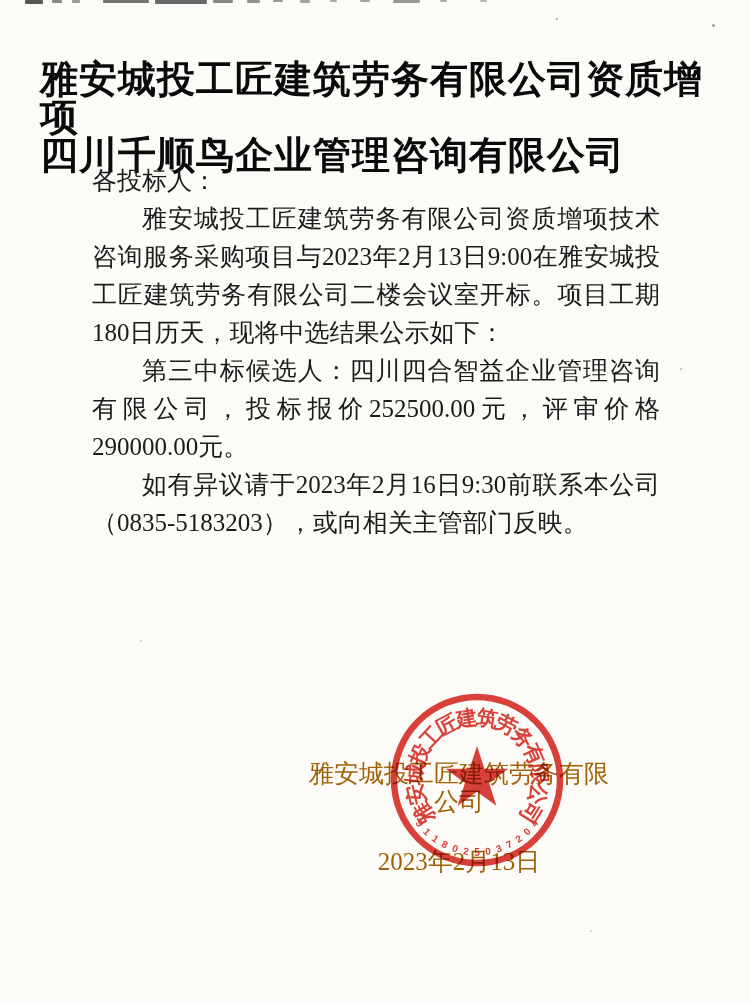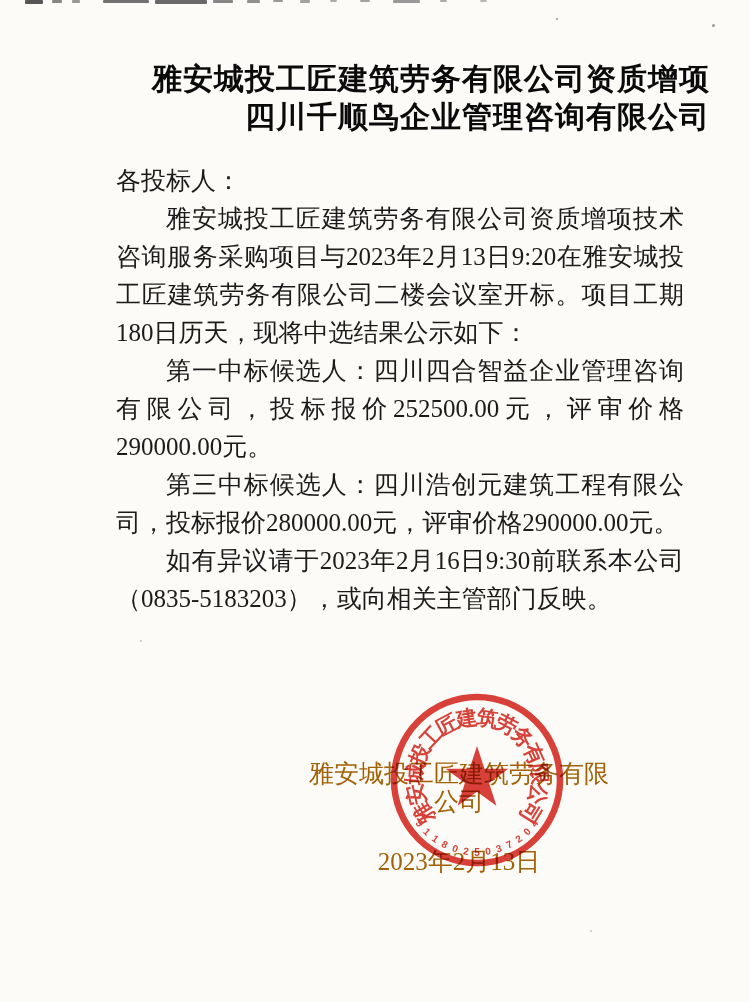--- a/index.html
+++ b/index.html
@@ -31,30 +31,30 @@
 
   .speckle { position:absolute; background:#9a9a94; border-radius:50%; }
   .sp1{left:712px;top:24px;width:3px;height:3px;}
   .sp2{left:556px;top:18px;width:2px;height:2px;}
   .sp3{left:680px;top:368px;width:2px;height:2px;opacity:.7;}
   .sp4{left:140px;top:640px;width:2px;height:2px;opacity:.6;}
   .sp5{left:590px;top:930px;width:2px;height:2px;opacity:.5;}
 
   .doc-title {
     position:absolute; top:60px; left:40px; right:40px;
-    margin:0; text-align:right;
+    margin:0; text-align:left;
     font-family:"Liberation Sans", sans-serif;
-    font-size:30px; font-weight:bold; color:#0a0a0a;
+    font-size:38px; font-weight:bold; color:#0a0a0a;
     line-height:38px; letter-spacing:1px;
   }
   .doc-title span { display:block; }
 
   .body-text {
     position:absolute; top:162px; left:92px; width:568px;
-    font-size:25px; line-height:38px; color:#1b1b1b;margin-left:24px;
+    font-size:25px; line-height:38px; color:#1b1b1b;
   }
   .body-text p { margin:0; text-align:justify; }
   .body-text p.indent { text-indent:2em; }
 
   .signature {
     position:absolute; top:760px; left:308px; width:302px;
     text-align:center; font-size:25px; color:#a16207;
     line-height:28px;
   }
   .sign-date { margin-top:32px; }
@@ -95,23 +95,22 @@
   <span class="speckle sp4"></span>
   <span class="speckle sp5"></span>
 
   <h1 class="doc-title">
     <span>雅安城投工匠建筑劳务有限公司资质增项</span>
     <span>四川千顺鸟企业管理咨询有限公司</span>
   </h1>
 
   <div class="body-text">
     <p>各投标人：</p>
-    <p class="indent">雅安城投工匠建筑劳务有限公司资质增项技术咨询服务采购项目与2023年2月13日9:20在雅安城投工匠建筑劳务有限公司二楼会议室开标。项目工期180日历天，现将中选结果公示如下：</p>
-    <p class="indent">第一中标候选人：四川四合智益企业管理咨询有限公司，投标报价252500.00元，评审价格290000.00元。</p>
-    <p class="indent">第三中标候选人：四川浩创元建筑工程有限公司，投标报价280000.00元，评审价格290000.00元。</p>
+    <p class="indent">雅安城投工匠建筑劳务有限公司资质增项技术咨询服务采购项目与2023年2月13日9:00在雅安城投工匠建筑劳务有限公司二楼会议室开标。项目工期180日历天，现将中选结果公示如下：</p>
+    <p class="indent">第三中标候选人：四川四合智益企业管理咨询有限公司，投标报价252500.00元，评审价格290000.00元。</p>
     <p class="indent">如有异议请于2023年2月16日9:30前联系本公司（0835-5183203），或向相关主管部门反映。</p>
   </div>
 
   <div class="signature">
     <div>雅安城投工匠建筑劳务有限公司</div>
     <div class="sign-date">2023年2月13日</div>
   </div>
 
   <svg class="seal" viewBox="0 0 200 200" width="200" height="200" xmlns="http://www.w3.org/2000/svg">
     <circle id="seal-ring" cx="100" cy="100" r="83" fill="none" stroke-width="6.5" stroke="#d5281e"></circle>

